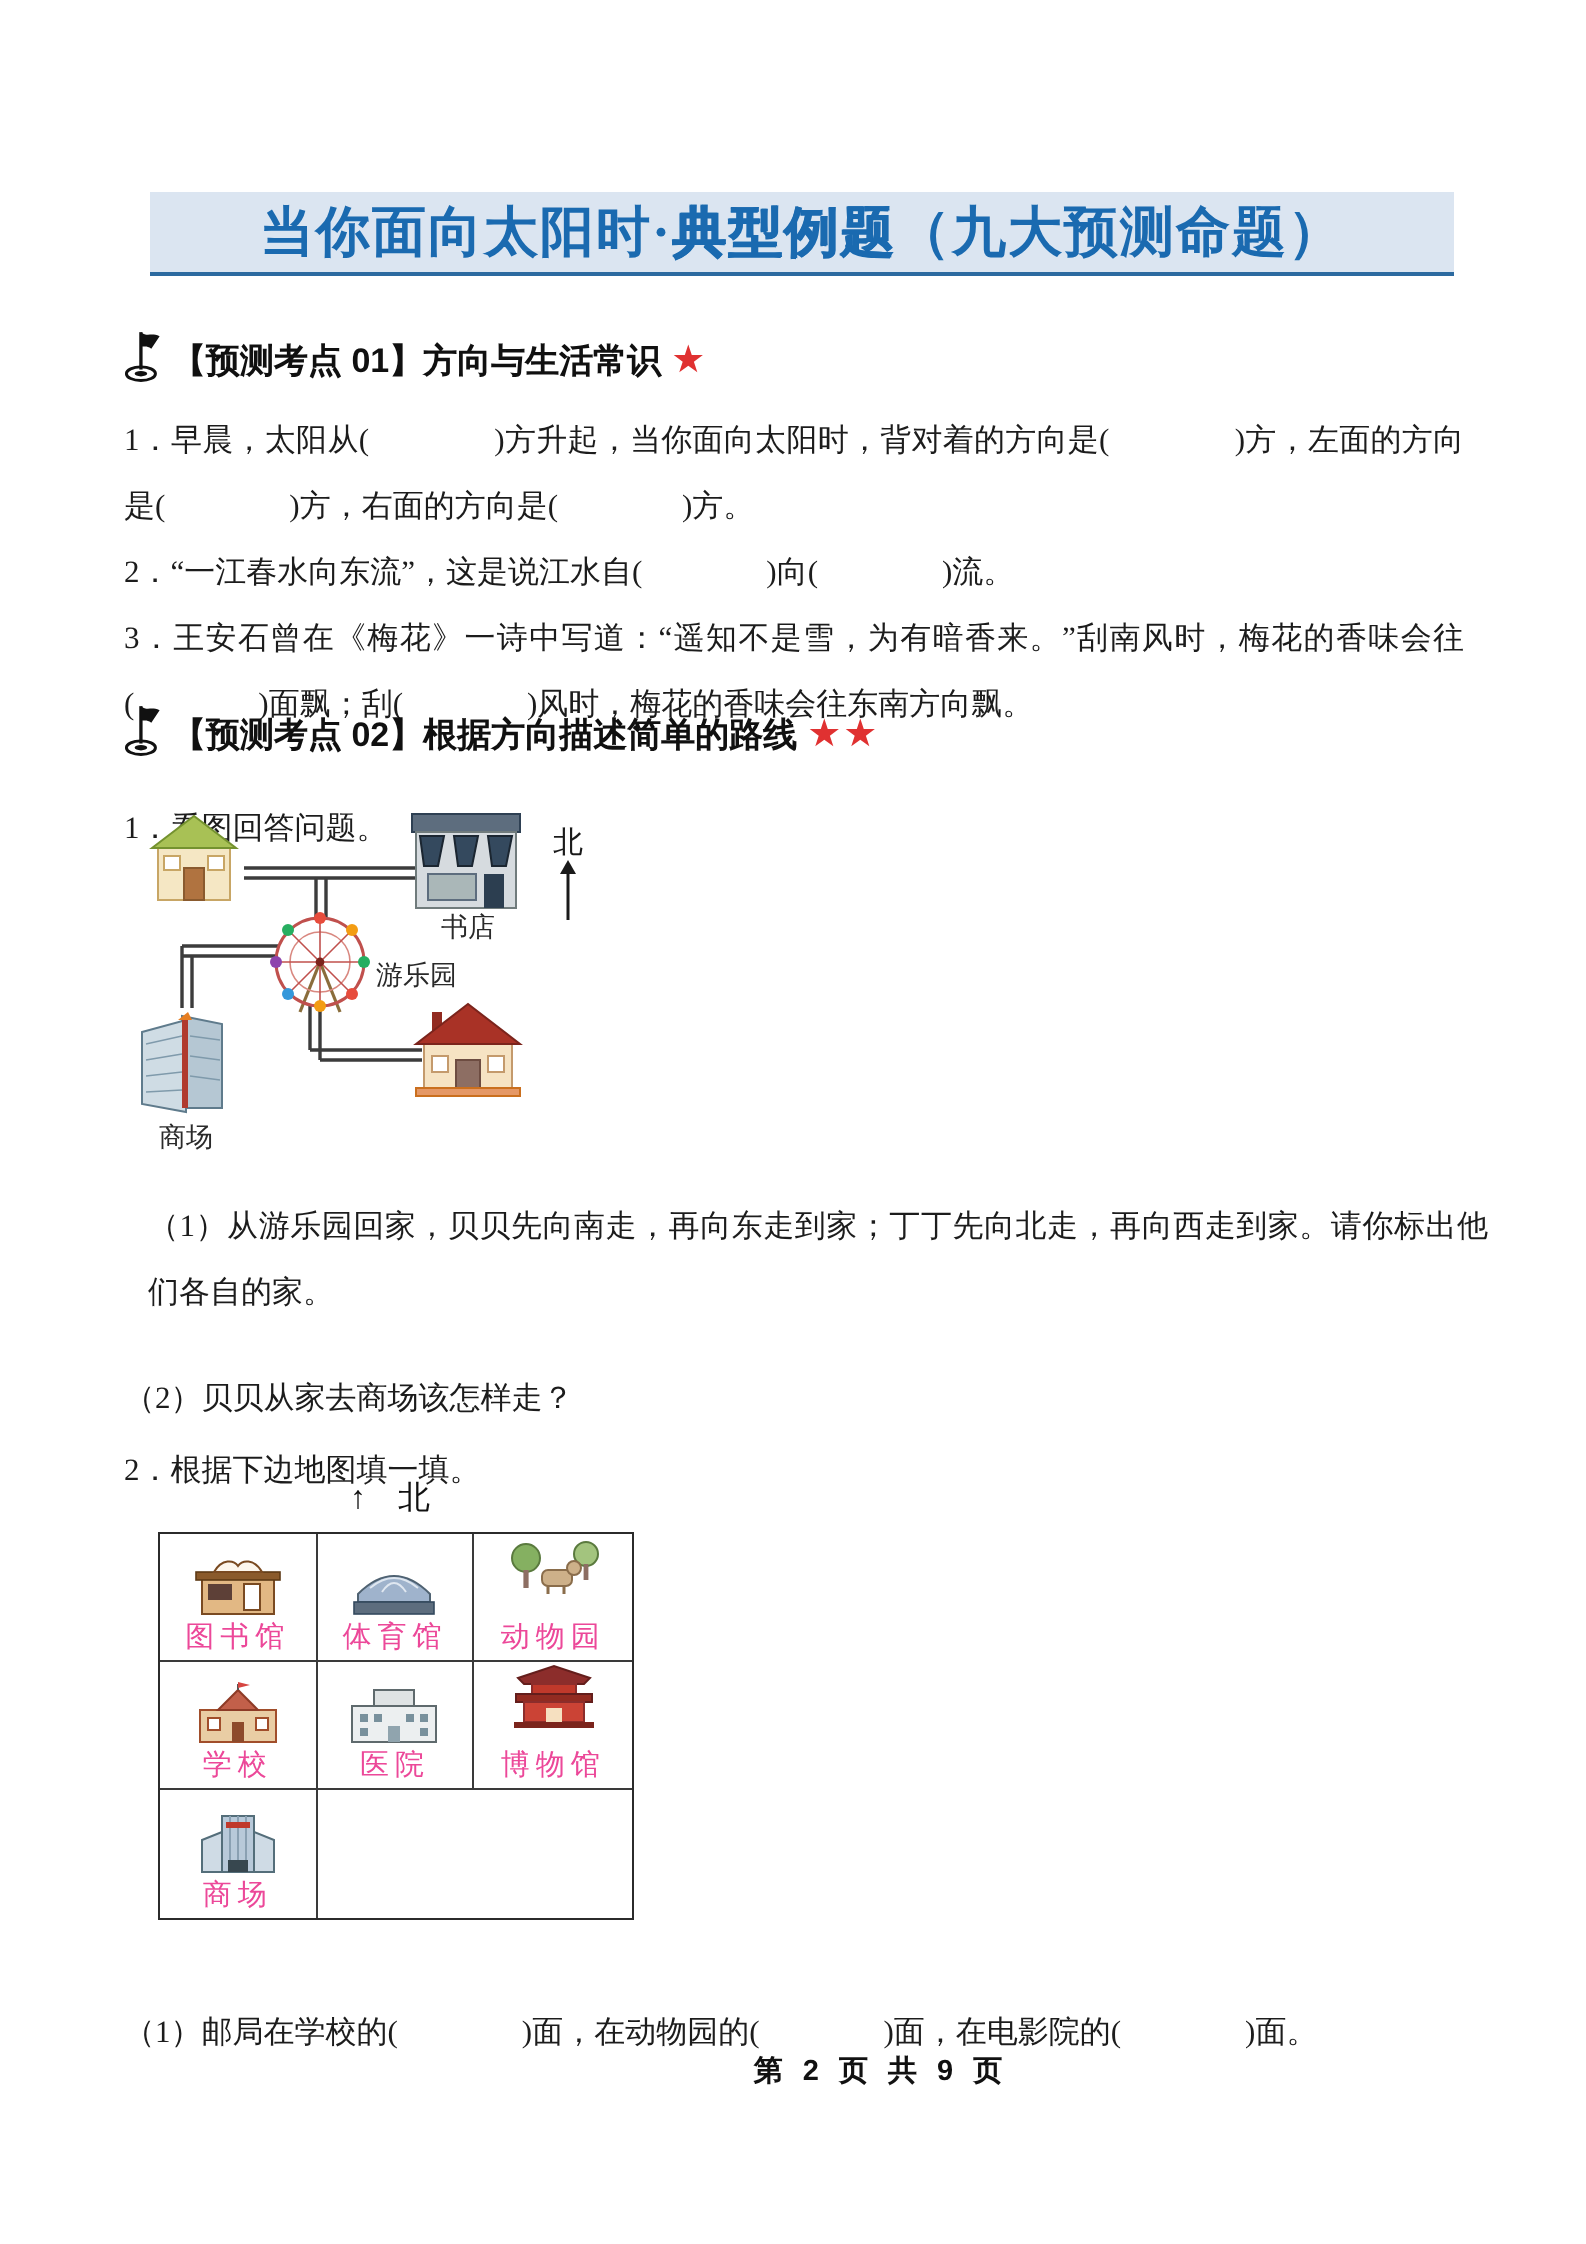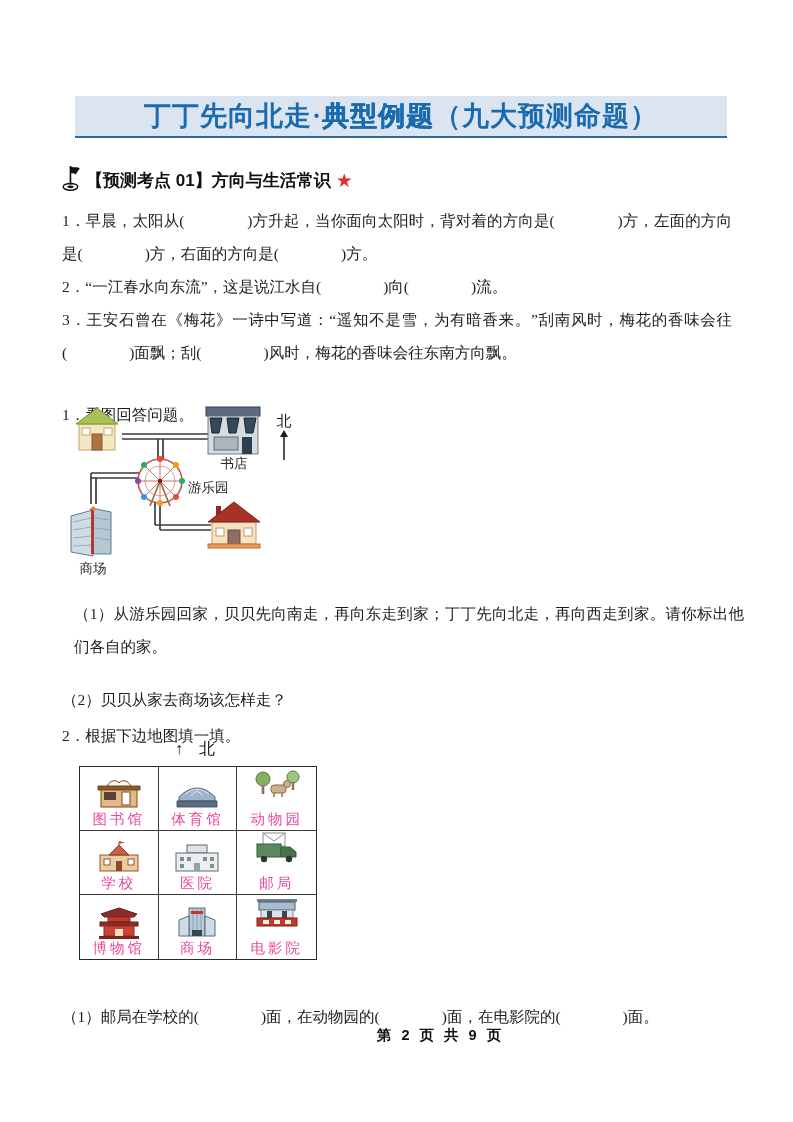--- a/index.html
+++ b/index.html
@@ -52,21 +52,21 @@
     font-size:14.5px; font-weight:bold; letter-spacing:3px; color:#111;margin-left:44px;
   }
   svg text { font-family:"Liberation Serif","DejaVu Serif",serif; }
 </style>
 </head>
 <body>
 
 <div class="page">
 
   <div class="banner">
-    <span>丁丁先向北走</span>
+    <span>当你面向太阳时</span>
       <span>·</span>
       <span class="fancy">典型例题</span>
       <span>（九大预测命题）</span>
   </div>
 
   <div class="sec-heading" style="top:164px;">
     <span>
       <svg width="19" height="27" viewBox="0 0 18 26">
         <line x1="8" y1="2" x2="8" y2="20" stroke="#111" stroke-width="1.6"></line>
         <path d="M8 2 C11 4.5 13 2 17 4 L13 10 C10.5 8 9.5 9.5 8 8.5 Z" fill="#111"></path>
@@ -75,20 +75,32 @@
       </svg>
     </span>
     <span>【预测考点 01】方向与生活常识</span>
     <span class="stars">★</span>
   </div>
 
   <p class="para" style="top:188px;">1．早晨，太阳从(　　　　)方升起，当你面向太阳时，背对着的方向是(　　　　)方，左面的方向是(　　　　)方，右面的方向是(　　　　)方。</p>
   <p class="para" style="top:254px;">2．“一江春水向东流”，这是说江水自(　　　　)向(　　　　)流。</p>
   <p class="para" style="top:287px;">3．王安石曾在《梅花》一诗中写道：“遥知不是雪，为有暗香来。”刮南风时，梅花的香味会往(　　　　)面飘；刮(　　　　)风时，梅花的香味会往东南方向飘。</p>
 
+  <div class="sec-heading" style="top:351px;">
+    <span>
+      <svg width="19" height="27" viewBox="0 0 18 26">
+        <line x1="8" y1="2" x2="8" y2="20" stroke="#111" stroke-width="1.6"></line>
+        <path d="M8 2 C11 4.5 13 2 17 4 L13 10 C10.5 8 9.5 9.5 8 8.5 Z" fill="#111"></path>
+        <ellipse cx="8" cy="22" rx="7" ry="3.3" fill="none" stroke="#111" stroke-width="1.4"></ellipse>
+        <ellipse cx="8" cy="22" rx="3" ry="1.3" fill="#111"></ellipse>
+      </svg>
+    </span>
+    <span>【预测考点 02】根据方向描述简单的路线</span>
+    <span class="stars">★★</span>
+  </div>
 
   <p class="para nowrapline" style="top:382px;">1．看图回答问题。</p>
 
   <div class="map1">
     <svg width="250" height="178" viewBox="0 0 250 178">
 
       <g stroke="#3c3c3c" stroke-width="1.7" fill="none">
         <path d="M60 31 H146 M60 36 H146"></path>
         <path d="M96 36 V56 M101 36 V56"></path>
         <path d="M29 70 H77 M29 75 H77"></path>
@@ -235,64 +247,39 @@
             <rect x="37" y="16" width="4" height="4"></rect>
           <rect x="7" y="23" width="4" height="4"></rect>
             <rect x="37" y="23" width="4" height="4"></rect>
         </g>
         <rect x="21" y="22" width="6" height="8" fill="#90a4ae"></rect>
       </svg>
       <div class="cell-label">医院</div>
     </div>
     <div class="cell">
       <svg width="48" height="34" viewBox="0 0 48 34">
-        <rect x="10" y="2" width="22" height="13" fill="#fdfdfd" stroke="#8a8f94"></rect>
-        <path d="M10 2 L21 10 L32 2" fill="none" stroke="#8a8f94"></path>
-        <rect x="4" y="13" width="24" height="13" fill="#5c8a5e" stroke="#39573a"></rect>
-        <path d="M28 16 h9 l6 5 v5 h-15 z" fill="#49724b" stroke="#39573a"></path>
-        <circle cx="11" cy="28" r="3.2" fill="#2f3337"></circle>
-        <circle cx="36" cy="28" r="3.2" fill="#2f3337"></circle>
-      </svg>
-      <div class="cell-label">邮局</div>
-    </div>
-    <div class="cell">
-      <svg width="48" height="34" viewBox="0 0 48 34">
         <polygon points="6,8 24,2 42,8 39,11 9,11" fill="#8c2d2b" stroke="#641e1c"></polygon>
         <rect x="13" y="11" width="22" height="5" fill="#c0392b" stroke="#8c2d2b"></rect>
         <rect x="5" y="16" width="38" height="4" fill="#922b21" stroke="#641e1c"></rect>
         <rect x="9" y="20" width="30" height="10" fill="#cb4335" stroke="#8c2d2b"></rect>
         <rect x="20" y="23" width="8" height="7" fill="#f6e0c0"></rect>
         <rect x="4" y="30" width="40" height="3" fill="#7b241c"></rect>
       </svg>
       <div class="cell-label">博物馆</div>
     </div>
     <div class="cell">
       <svg width="48" height="34" viewBox="0 0 48 34">
         <rect x="16" y="2" width="16" height="28" fill="#b8c9d9" stroke="#546e7a"></rect>
         <path d="M16 10 L6 14 L6 30 L16 30 Z" fill="#cfdbe5" stroke="#546e7a"></path>
         <path d="M32 10 L42 14 L42 30 L32 30 Z" fill="#cfdbe5" stroke="#546e7a"></path>
         <path d="M20 2 V30 M24 2 V30 M28 2 V30" stroke="#8aa0b2"></path>
         <rect x="19" y="24" width="10" height="6" fill="#37474f"></rect>
         <rect x="18" y="5" width="12" height="3" fill="#c0392b"></rect>
       </svg>
       <div class="cell-label">商场</div>
     </div>
-    <div class="cell">
-      <svg width="48" height="34" viewBox="0 0 48 34">
-        <rect x="4" y="4" width="40" height="3" fill="#6b7f93"></rect>
-        <rect x="6" y="7" width="36" height="8" fill="#a7bccd" stroke="#4a5a6a"></rect>
-        <rect x="8" y="15" width="32" height="8" fill="#dde3e8" stroke="#7d8b97"></rect>
-        <rect x="14" y="16" width="5" height="7" fill="#37474f"></rect>
-        <rect x="29" y="16" width="5" height="7" fill="#37474f"></rect>
-        <rect x="4" y="23" width="40" height="8" fill="#c0392b" stroke="#7b241c"></rect>
-        <rect x="10" y="25" width="6" height="4" fill="#f2f3f4"></rect>
-        <rect x="21" y="25" width="6" height="4" fill="#f2f3f4"></rect>
-        <rect x="32" y="25" width="6" height="4" fill="#f2f3f4"></rect>
-      </svg>
-      <div class="cell-label">电影院</div>
-    </div>
   </div>
 
   <p class="para nowrapline" style="top:984px;">（1）邮局在学校的(　　　　)面，在动物园的(　　　　)面，在电影院的(　　　　)面。</p>
 
   <div class="footer">第 2 页 共 9 页</div>
 
 </div>
 
 </body></html>

